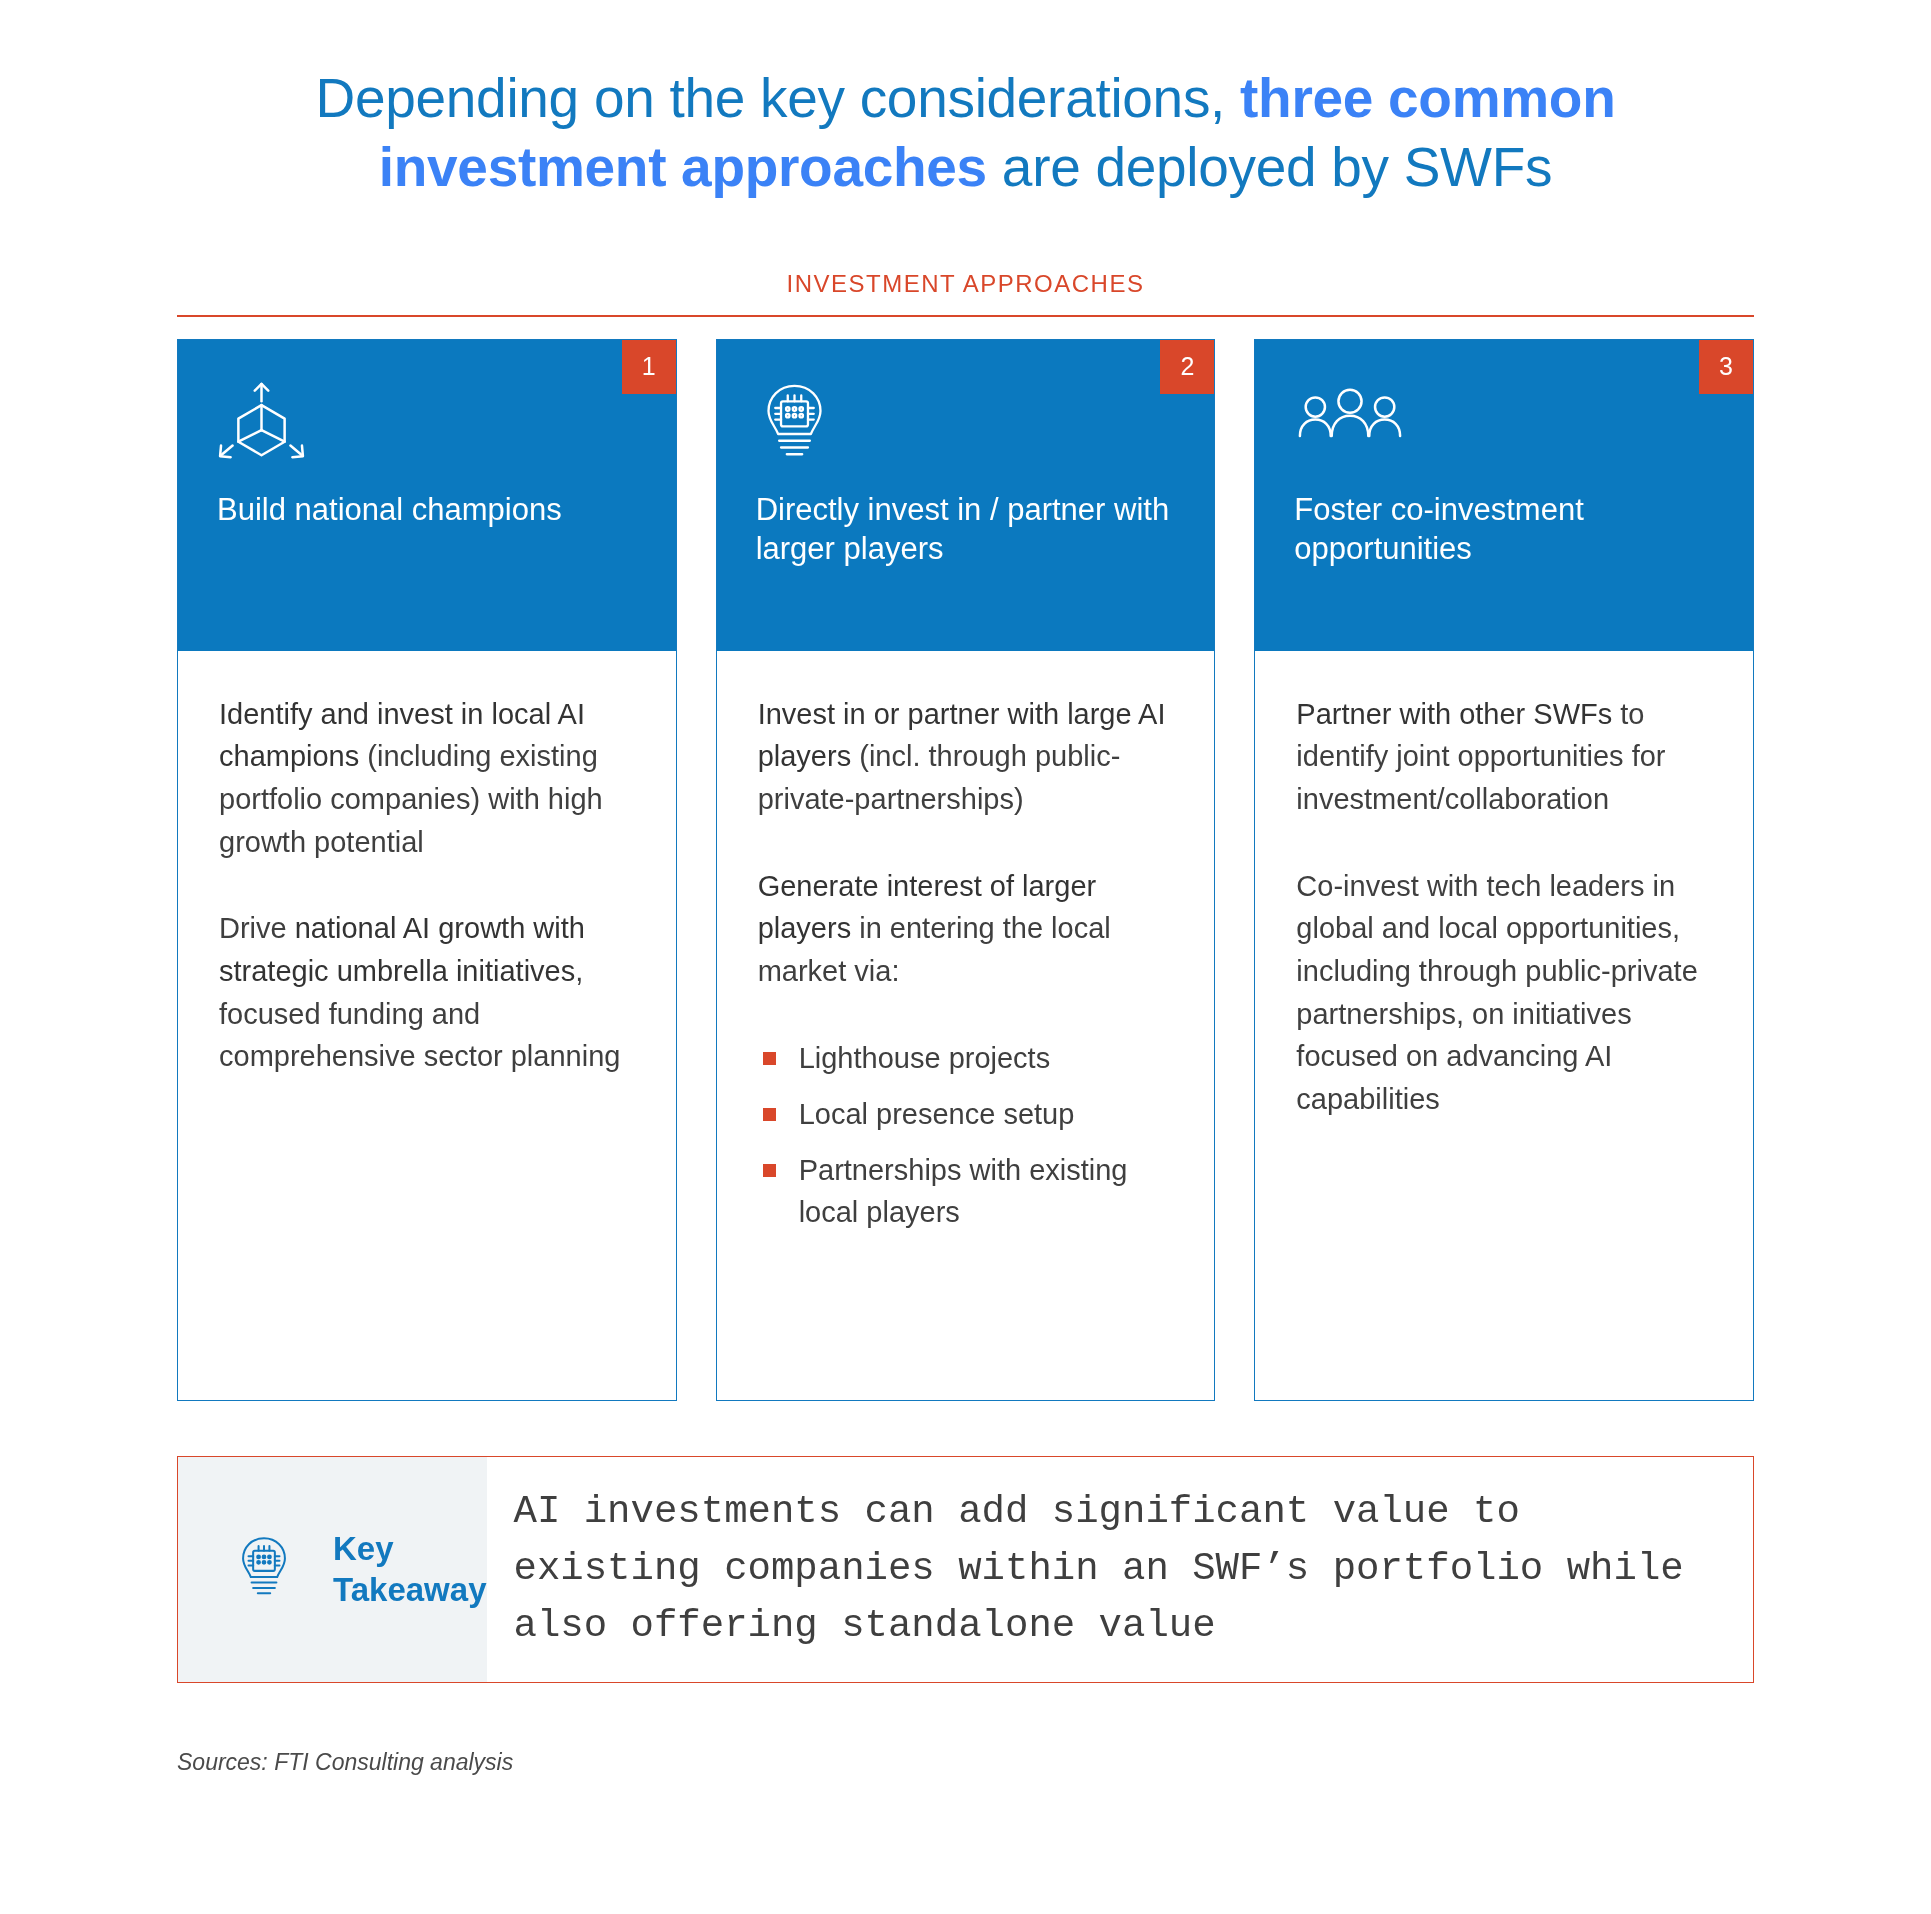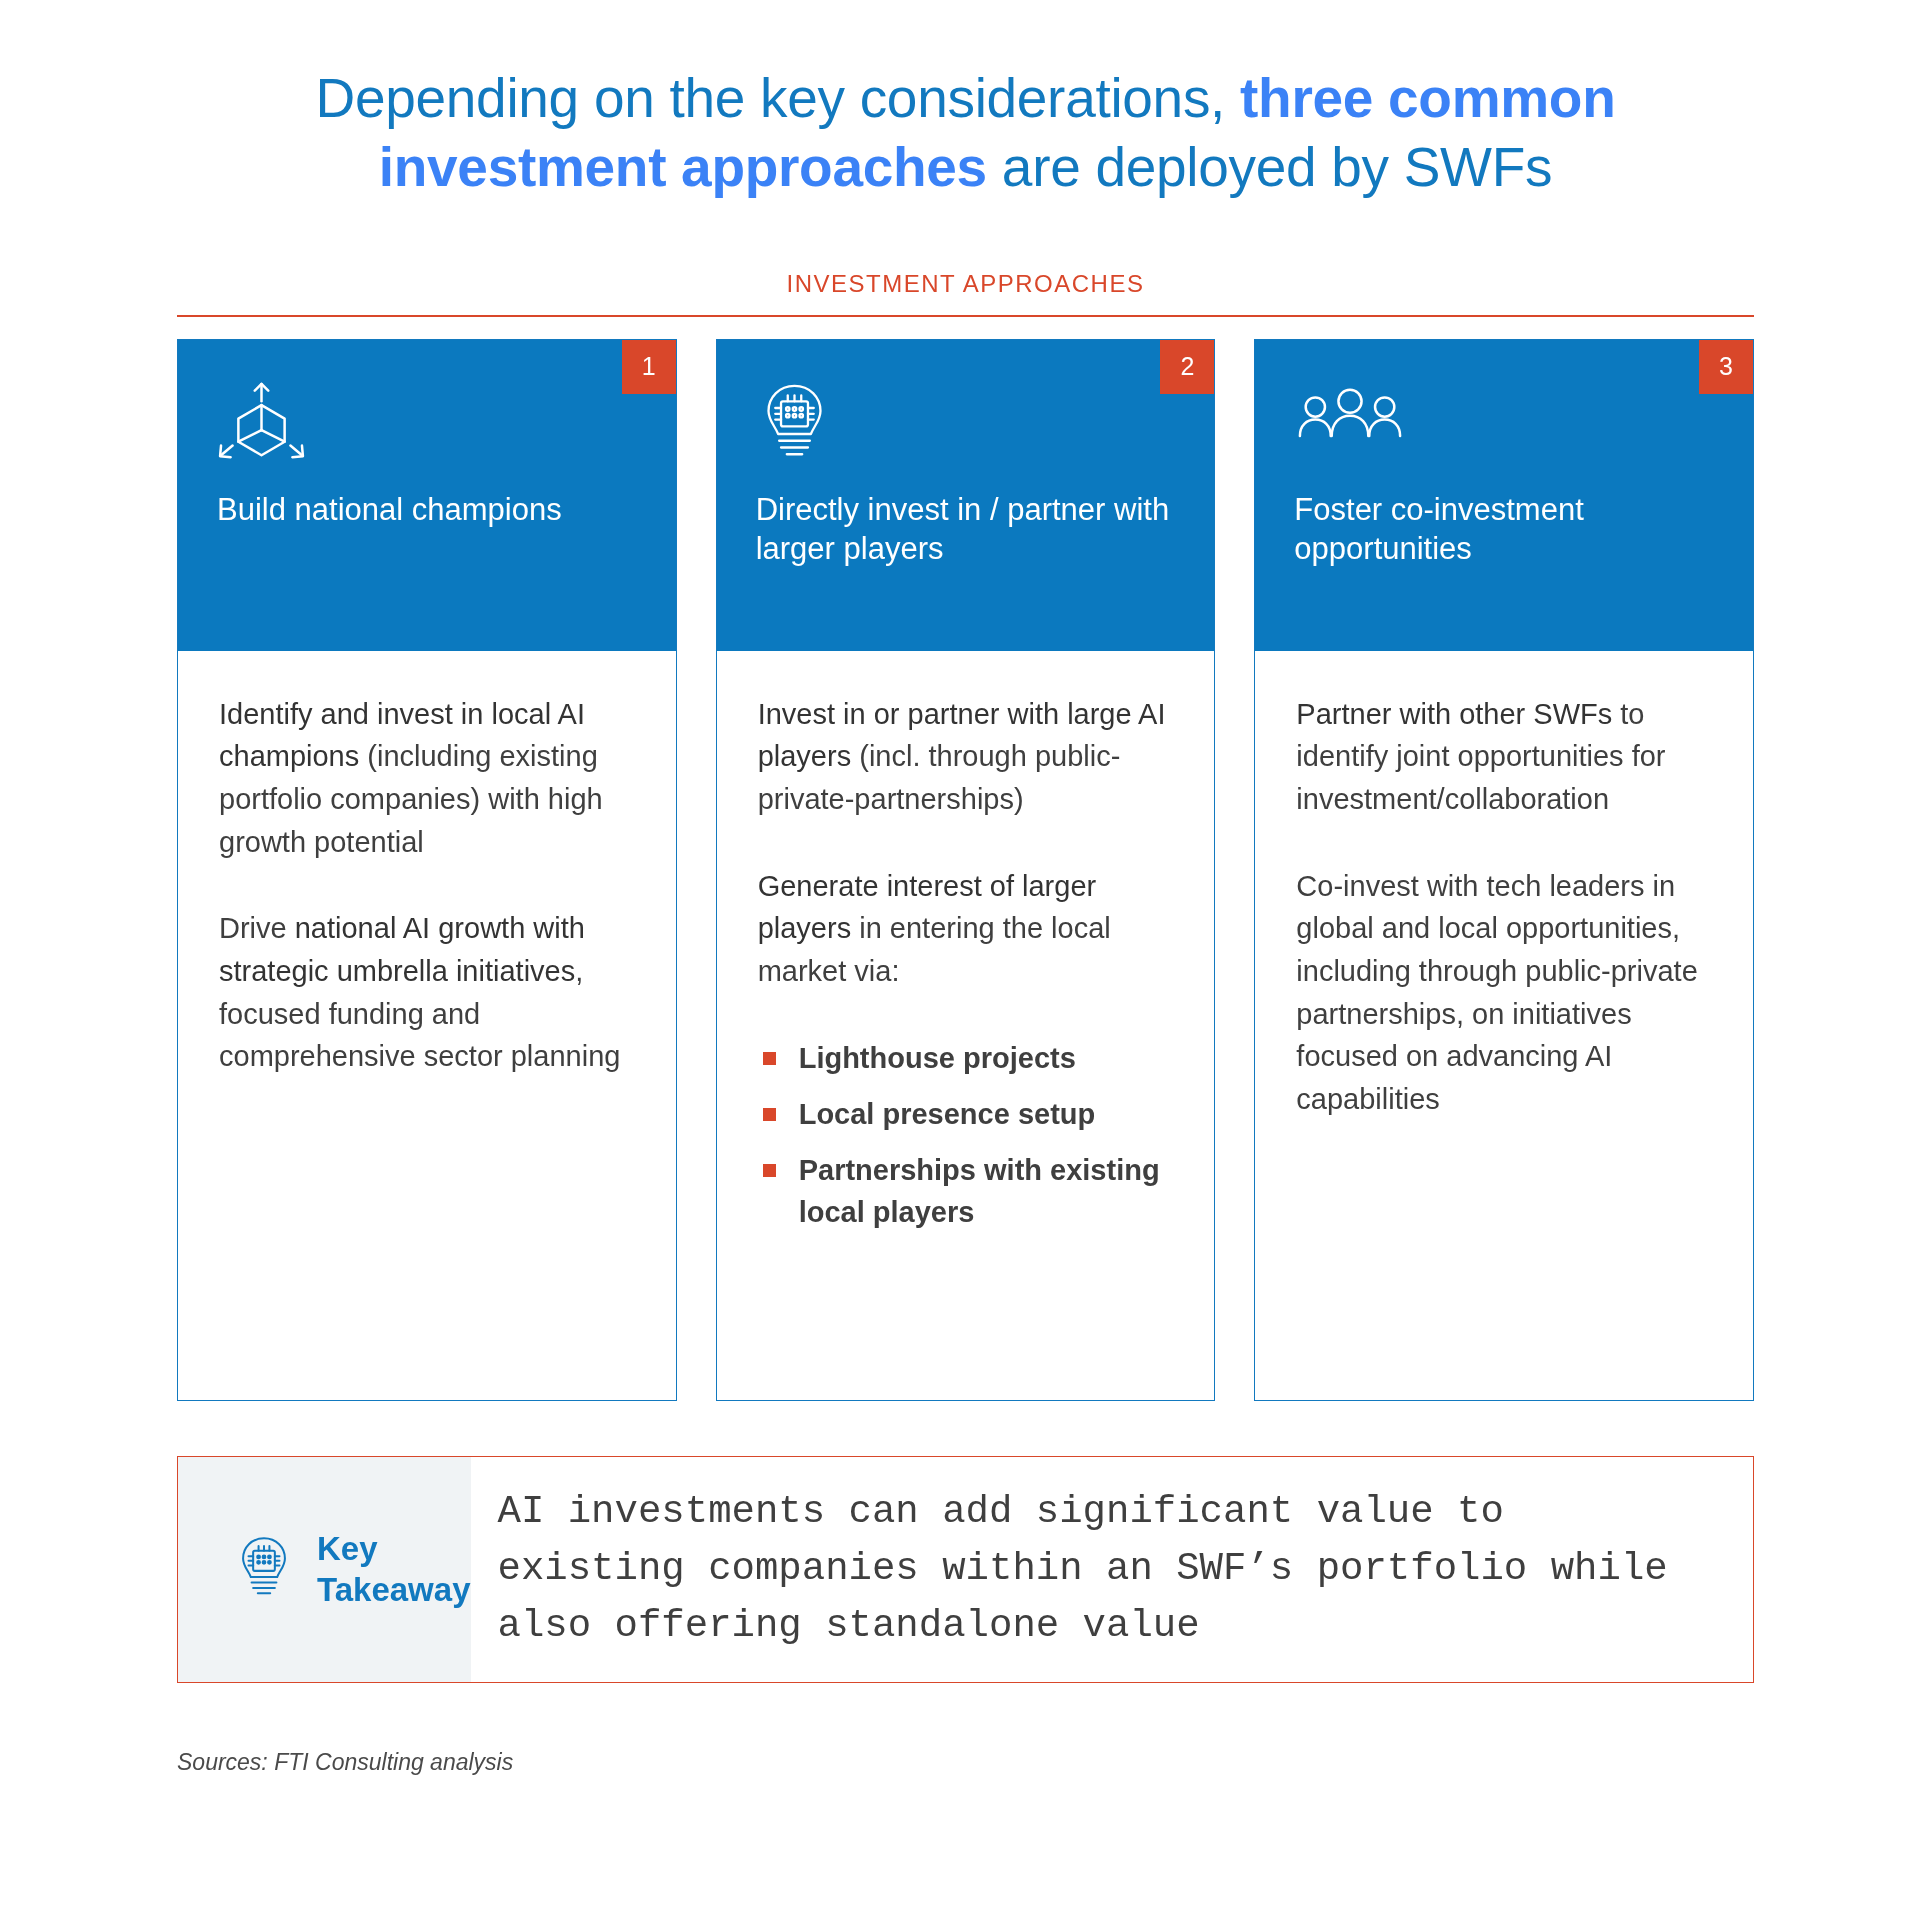--- a/index.html
+++ b/index.html
@@ -107,21 +107,20 @@
     flex: 1 1 auto;
   }
   .para { margin: 0 0 44px 0; }
   .para:last-child { margin-bottom: 0; }
   .para b { font-weight: 400; color: #333; }
 
   ul.bullets {
     list-style: none;
     margin: 0;
     padding: 0;
-    font-weight: bold;
   }
   ul.bullets li {
     position: relative;
     padding-left: 41px;
     margin-bottom: 13.5px;
     line-height: 1.47;
   }
   ul.bullets li:before {
     content: "";
     position: absolute;
@@ -139,21 +138,21 @@
     border: 1.9px solid #d9472a;
     display: flex;
     min-height: 227px;
     background: #fff;
   }
   .takeaway-left {
     width: 391px;
     background: #f0f3f5;
     display: flex;
     align-items: center;
-    gap: 22px;
+    gap: 38px;
     padding-left: 55px;
   }
   .takeaway-label {
     color: #1279bf;
     font-size: 33px;
     font-weight: 700;
     line-height: 1.25;
   }
   .takeaway-right {
     flex: 1 1 auto;

